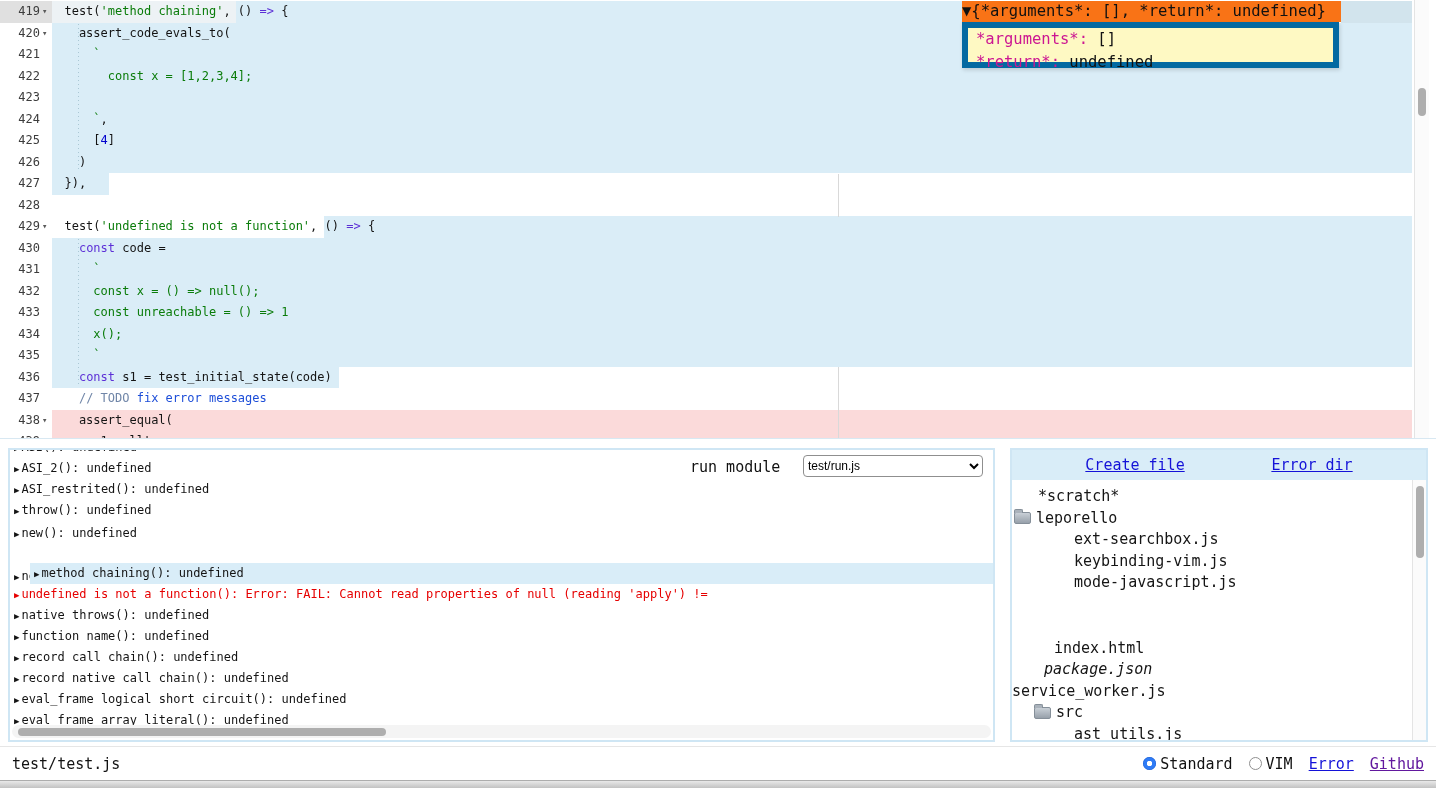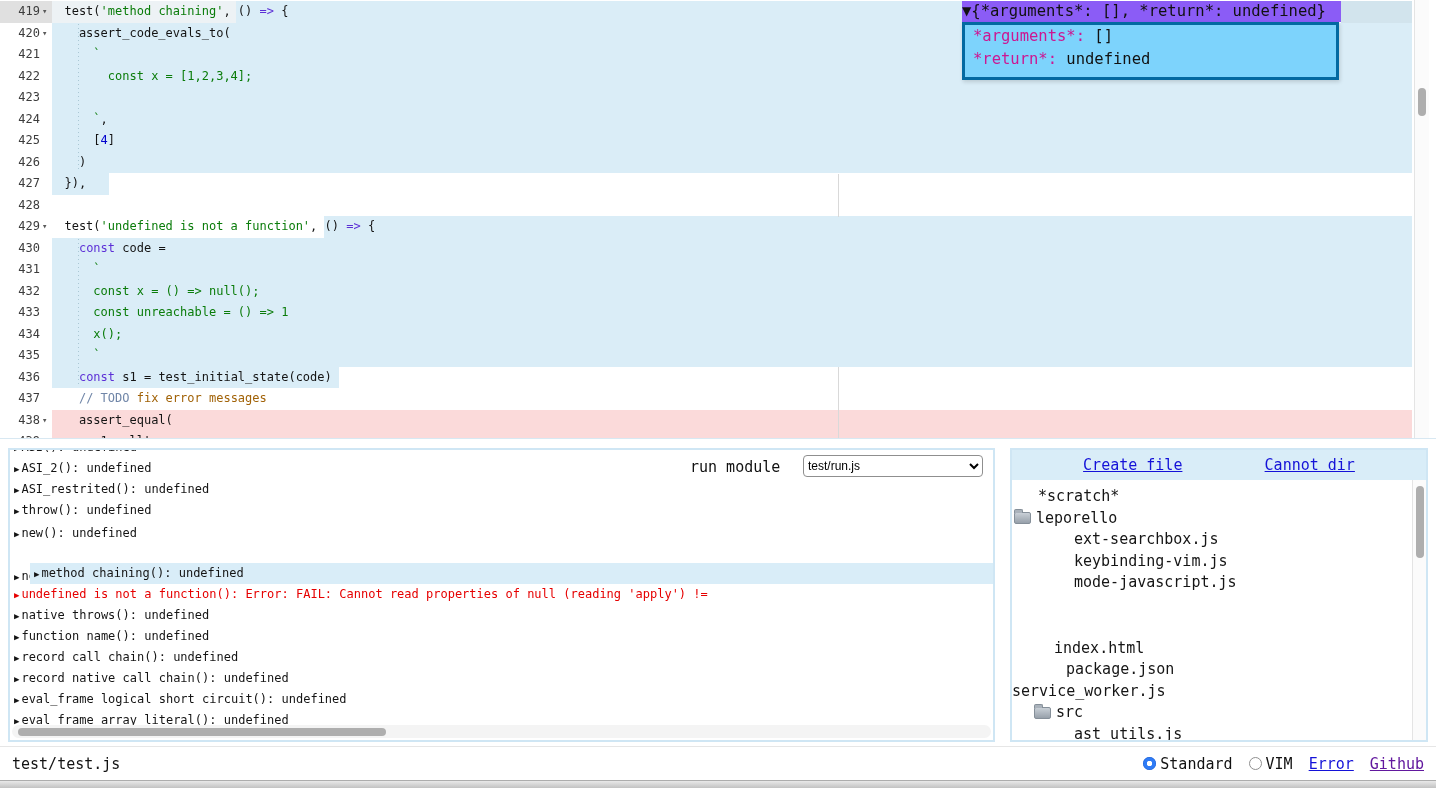--- a/index.html
+++ b/index.html
@@ -13,30 +13,30 @@
   .gutnum{position:absolute;left:0;top:0;width:40px;text-align:right;
           font-size:12px;line-height:21.5px;color:#3c3c3c;z-index:3;}
   .gutbg{position:absolute;left:0;top:0;width:52px;height:21.5px;background:#e0e0e0;z-index:1;}
   .fold{position:absolute;left:42px;top:0;font-size:9px;line-height:21.5px;color:#5a5a5a;z-index:3;}
   .codeline{position:absolute;left:50px;top:0;margin:0;font:12px/21.5px "DejaVu Sans Mono",monospace;
             white-space:pre;color:#111;z-index:3;}
   .bgseg{position:absolute;top:0;height:21.5px;z-index:1;}
   .hl-blue{background:#daedf7;} .hl-pink{background:#fbdada;}
   .hl-active{background:#edf2f5;} .hl-grayblue{background:#d2e4ed;}
   .tk-d{color:#141414;} .tk-k{color:#5c2fd6;} .tk-s{color:#0a7c0a;}
-  .tk-n{color:#0000cd;} .tk-c1{color:#7086a8;} .tk-c2{color:#a16207;}
+  .tk-n{color:#0000cd;} .tk-c1{color:#7086a8;} .tk-c2{color:#1d4ed8;}
   .pmargin{position:absolute;left:838px;width:1px;background:#d9d9d9;z-index:2;}
   .iguide{position:absolute;width:1px;z-index:2;
           background-image:repeating-linear-gradient(to bottom,#a9c7d4 0 1px,transparent 1px 4px);}
 
   
-  #tooltip-header{position:absolute;left:962px;top:1px;width:379px;height:21px;background:#8b5cf6;
+  #tooltip-header{position:absolute;left:962px;top:1px;width:379px;height:21px;background:#f97316;
                   font:15.5px/21px "DejaVu Sans Mono",monospace;color:#111;white-space:pre;z-index:6;}
-  #tooltip-box{position:absolute;left:962px;top:22px;width:377px;height:58px;background:#7dd3fc;
-               border:3px solid #0369a1;box-shadow:1px 2px 4px rgba(0,0,0,.15);z-index:6;
+  #tooltip-box{position:absolute;left:962px;top:22px;width:377px;height:46px;background:#fef9c3;
+               border:6px solid #0369a1;box-shadow:1px 2px 4px rgba(0,0,0,.15);z-index:6;
                font:15.5px/23px "DejaVu Sans Mono",monospace;padding-left:8px;box-sizing:border-box;}
   .tt-key{color:#cc1792;} .tt-val{color:#111;}
 
   
   .vsb-track{position:absolute;background:#fbfbfb;border-left:1px solid #e4e4e4;z-index:5;}
   .sb-thumb{position:absolute;background:#aeaeae;border-radius:5px;}
 
   
   #left-panel{position:absolute;left:8px;top:448px;width:987px;height:294px;box-sizing:border-box;
               border:2px solid #cfe6f4;background:#fff;overflow:hidden;}
@@ -234,30 +234,30 @@
       <option>test/run.js</option>
     </select>
     <div id="hscroll">
       <div class="sb-thumb"></div>
     </div>
   </div>
 
   <div id="right-panel">
     <div id="rp-header">
       <a>Create file</a>
-      <a>Cannot dir</a>
+      <a>Error dir</a>
     </div>
     <div id="tree">
         <div class="trow" style="padding-left: 26px;"><span>*scratch*</span></div>
         <div class="trow" style="padding-left: 2px;"><span class="folder-icon"></span><span>leporello</span></div>
         <div class="trow" style="padding-left: 62px;"><span>ext-searchbox.js</span></div>
         <div class="trow" style="padding-left: 62px;"><span>keybinding-vim.js</span></div>
         <div class="trow" style="padding-left: 62px;"><span>mode-javascript.js</span></div>
         <div class="trow" style="padding-left: 42px; margin-top: 44px;"><span>index.html</span></div>
-        <div class="trow" style="padding-left: 54px;"><span>package.json</span></div>
+        <div class="trow" style="padding-left: 32px; font-style: italic;"><span>package.json</span></div>
         <div class="trow" style=""><span>service_worker.js</span></div>
         <div class="trow" style="padding-left: 22px;"><span class="folder-icon"></span><span>src</span></div>
         <div class="trow" style="padding-left: 62px;"><span>ast_utils.js</span></div>
       </div>
     <div class="vsb-track" style="left:400px;top:30px;width:14px;height:260px;">
       <div class="sb-thumb" style="left:3px;top:6px;width:8px;height:72px;"></div>
     </div>
   </div>
 
   <div id="status-bar">

